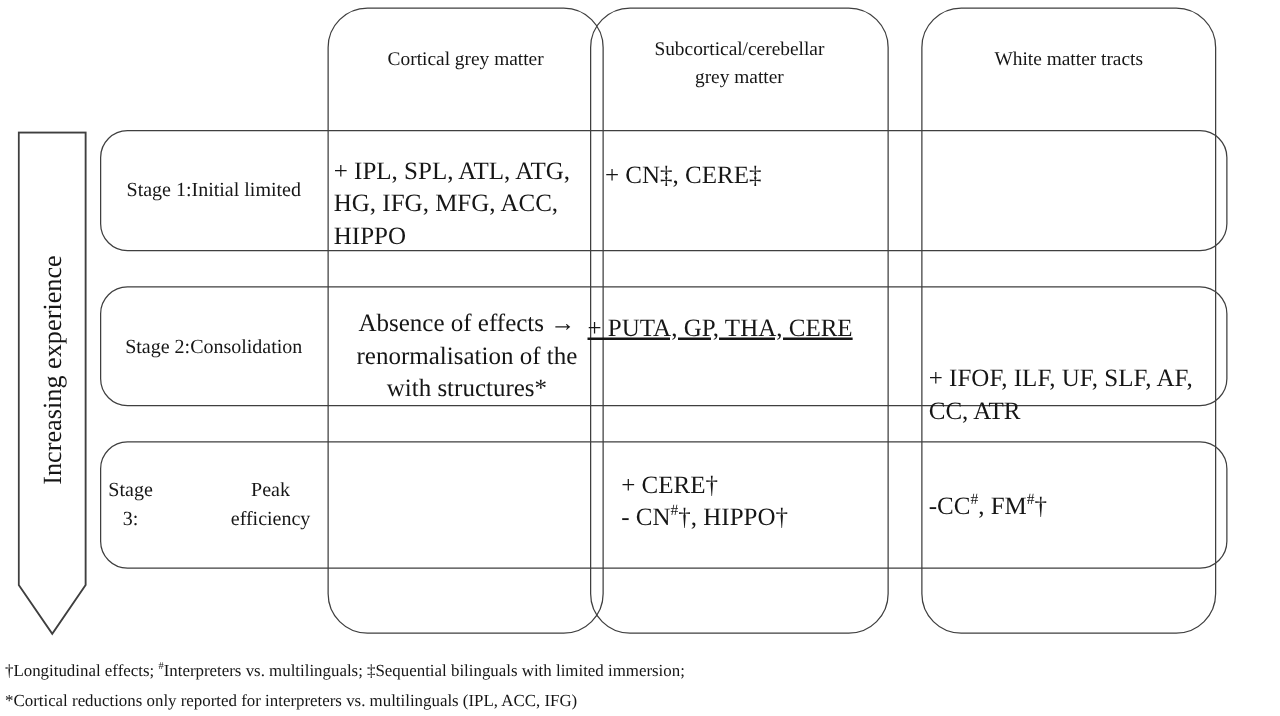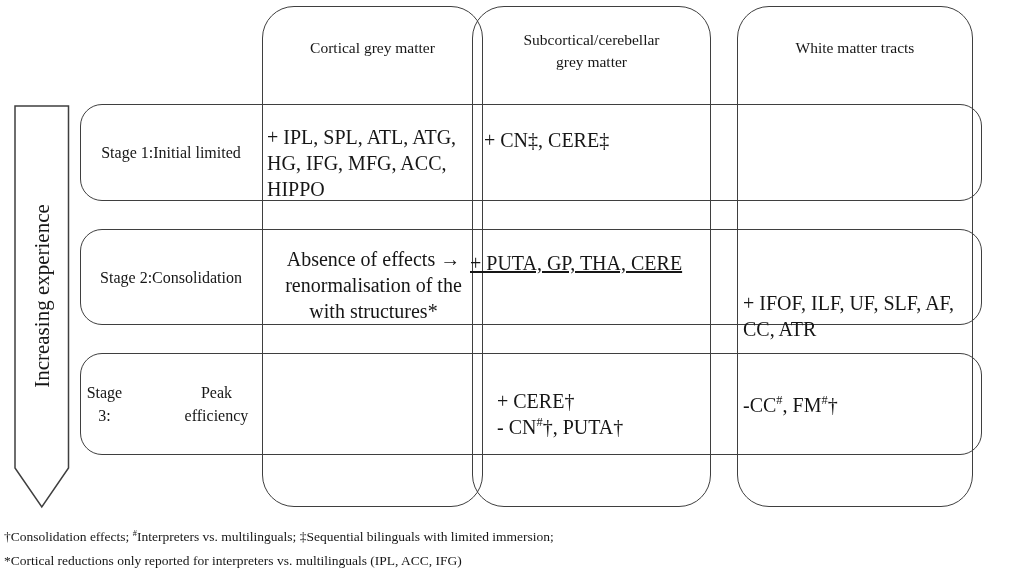--- a/index.html
+++ b/index.html
@@ -58,21 +58,21 @@
   .cell {
     position: absolute;
     font-size: 20px;
     line-height: 26px;
   }
   .cell-r1c1 { left: 267px; top: 124px; width: 212px; }
   .cell-r1c2 { left: 484px; top: 127px; width: 226px; }
   .cell-r2c1 { left: 266px; top: 246px; width: 215px; text-align: center; }
   .cell-r2c2 { left: 470px; top: 250px; width: 228px; text-decoration: underline; }
   .cell-r2c3 { left: 743px; top: 250px; width: 238px; margin-top: 40px; }
-  .cell-r3c2 { left: 497px; top: 388px; width: 228px; }
+  .cell-r3c2 { left: 497px; top: 375px; width: 228px; }
   .cell-r3c3 { left: 743px; top: 392px; width: 238px; }
   sup { font-size: 62%; line-height: 0; }
   .seg-b { font-weight: bold; }
   
   .arrow-svg { position: absolute; left: 14px; top: 105px; }
   .arrow-label {
     position: absolute;
     left: -153px; top: 281px;
     width: 390px; height: 30px;
     transform: rotate(-90deg);
@@ -126,19 +126,19 @@
   <div class="stage stage-3">
     <div>Stage 3:</div>
     <div>Peak efficiency</div>
   </div>
 
   <div class="cell cell-r1c1"><span>+ IPL, SPL, ATL, ATG,</span><br><span>HG, IFG, MFG, ACC,</span><br><span>HIPPO</span></div>
   <div class="cell cell-r1c2"><span>+ CN‡, CERE‡</span></div>
   <div class="cell cell-r2c1"><span>Absence of effects </span><span class="seg-b">→</span><br><span>renormalisation of the</span><br><span>with structures*</span></div>
   <div class="cell cell-r2c2"><span>+ PUTA, GP, THA, CERE</span></div>
   <div class="cell cell-r2c3"><span>+ IFOF, ILF, UF, SLF, AF,</span><br><span>CC, ATR</span></div>
-  <div class="cell cell-r3c2"><span>+ CERE†</span><br><span>- CN</span><sup>#</sup><span>†, PUTA†</span></div>
+  <div class="cell cell-r3c2"><span>+ CERE†</span><br><span>- CN</span><sup>#</sup><span>†, HIPPO†</span></div>
   <div class="cell cell-r3c3"><span>-CC</span><sup>#</sup><span>, FM</span><sup>#</sup><span>†</span></div>
 
-  <div class="footnote footnote-1"><span>†Consolidation effects; </span><sup>#</sup><span>Interpreters vs. multilinguals; ‡Sequential bilinguals with limited immersion;</span></div>
+  <div class="footnote footnote-1"><span>†Longitudinal effects; </span><sup>#</sup><span>Interpreters vs. multilinguals; ‡Sequential bilinguals with limited immersion;</span></div>
   <div class="footnote footnote-2"><span>*Cortical reductions only reported for interpreters vs. multilinguals (IPL, ACC, IFG)</span></div>
 
 </div>
 
 </body></html>

